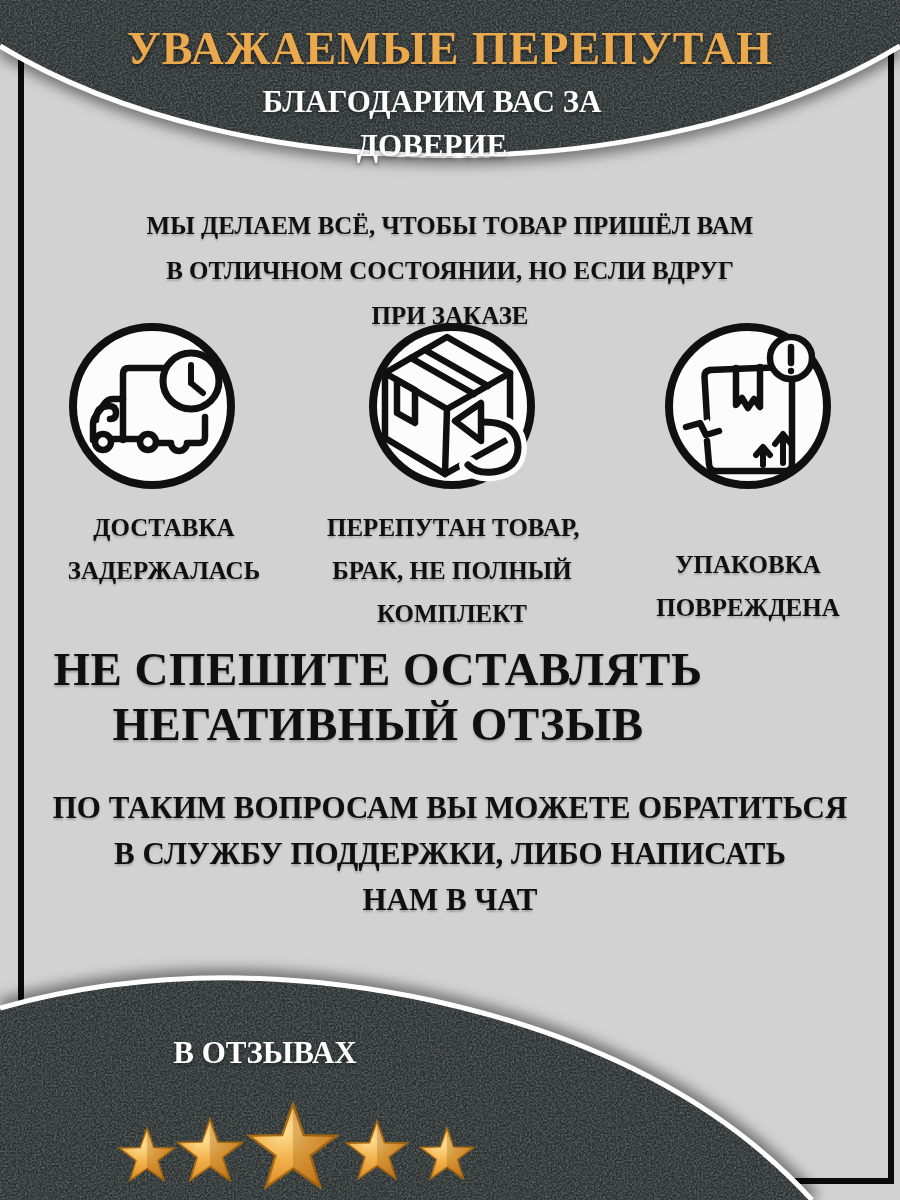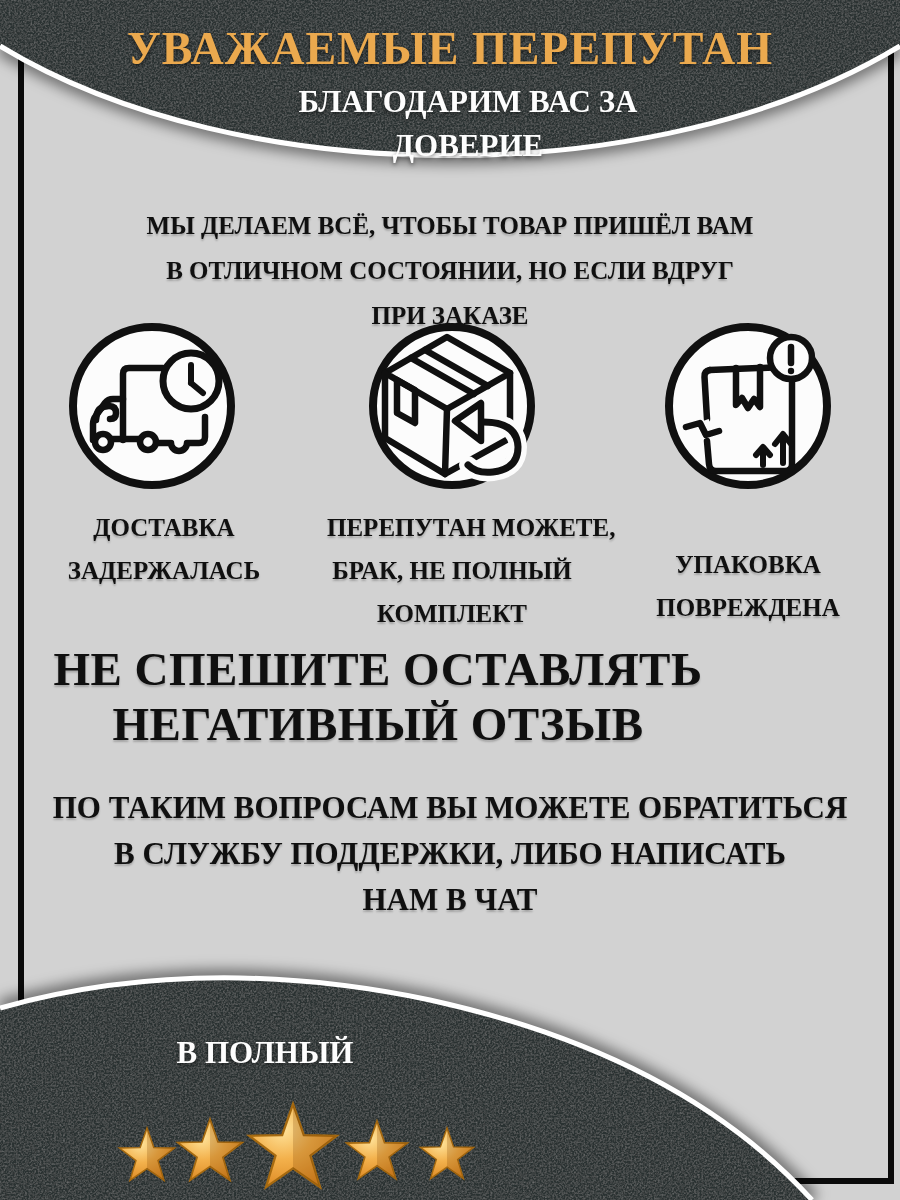--- a/index.html
+++ b/index.html
@@ -13,21 +13,21 @@
   .abs{position:absolute;}
   .center{text-align:center;}
   .ln{white-space:nowrap;}
   
   .hdr-title{
     top:22px;left:0;width:900px;text-align:center;
     font-size:46px;font-weight:bold;color:#EBA94E;letter-spacing:1px;
     text-shadow:0 2px 4px rgba(0,0,0,.55);
   }
   .hdr-sub{
-    top:80px;left:268px;width:400px;text-align:center;
+    top:80px;left:232px;width:400px;text-align:center;
     font-size:31px;font-weight:bold;color:#FDFDFD;line-height:44px;
     text-shadow:0 2px 4px rgba(0,0,0,.5);
   }
   
   .dark-text{color:#101010;font-weight:bold;text-shadow:0 2px 2px rgba(0,0,0,.22);}
   .intro{top:203px;left:70px;width:760px;font-size:25px;line-height:45px;}
   .issue-label{top:506px;font-size:25px;line-height:43px;text-align:center;}
   .warning{top:642px;left:0;width:756px;font-size:47px;line-height:55px;letter-spacing:.5px;}
   .support{top:785px;left:40px;width:820px;font-size:31px;line-height:46px;}
   
@@ -166,42 +166,42 @@
       <path d="M128,26 V42" fill="none" stroke="#101010" stroke-width="6.5" stroke-linecap="round"></path>
       <circle cx="128" cy="50" r="3.2" fill="#101010"></circle>
     </svg>
   </div>
 
   <div class="abs issue-label dark-text" style="left:44px;width:240px;">
     <div class="ln">ДОСТАВКА</div>
     <div class="ln">ЗАДЕРЖАЛАСЬ</div>
   </div>
   <div class="abs issue-label dark-text" style="left:327px;width:250px;">
-    <div class="ln">ПЕРЕПУТАН МОЖЕТЕ,</div>
+    <div class="ln">ПЕРЕПУТАН ТОВАР,</div>
     <div class="ln">БРАК, НЕ ПОЛНЫЙ</div>
     <div class="ln">КОМПЛЕКТ</div>
   </div>
   <div class="abs issue-label dark-text" style="left:628px;width:240px;margin-top:37px;">
     <div class="ln">УПАКОВКА</div>
     <div class="ln">ПОВРЕЖДЕНА</div>
   </div>
 
   <div class="abs warning dark-text center">
     <div class="ln">НЕ СПЕШИТЕ ОСТАВЛЯТЬ</div>
     <div class="ln">НЕГАТИВНЫЙ ОТЗЫВ</div>
   </div>
 
   <div class="abs support dark-text center">
     <div class="ln">ПО ТАКИМ ВОПРОСАМ ВЫ МОЖЕТЕ ОБРАТИТЬСЯ</div>
     <div class="ln">В СЛУЖБУ ПОДДЕРЖКИ, ЛИБО НАПИСАТЬ</div>
     <div class="ln">НАМ В ЧАТ</div>
   </div>
 
   <div class="abs footer-text">
-    <div class="ln">В ПОЛНЫЙ</div>
+    <div class="ln">В ОТЗЫВАХ</div>
   </div>
 
   <svg class="abs" style="left:100px;top:1100px;" width="480" height="100" viewBox="0 0 480 100">
     <g transform="translate(47,57) scale(0.29)">
       <use href="#starShape" fill="url(#goldGrad)" stroke="#A66A10" stroke-width="5"></use>
       <use href="#starShade" fill="rgba(120,60,0,0.22)"></use>
     </g>
     <g transform="translate(110,53) scale(0.34)">
       <use href="#starShape" fill="url(#goldGrad)" stroke="#A66A10" stroke-width="5"></use>
       <use href="#starShade" fill="rgba(120,60,0,0.22)"></use>

